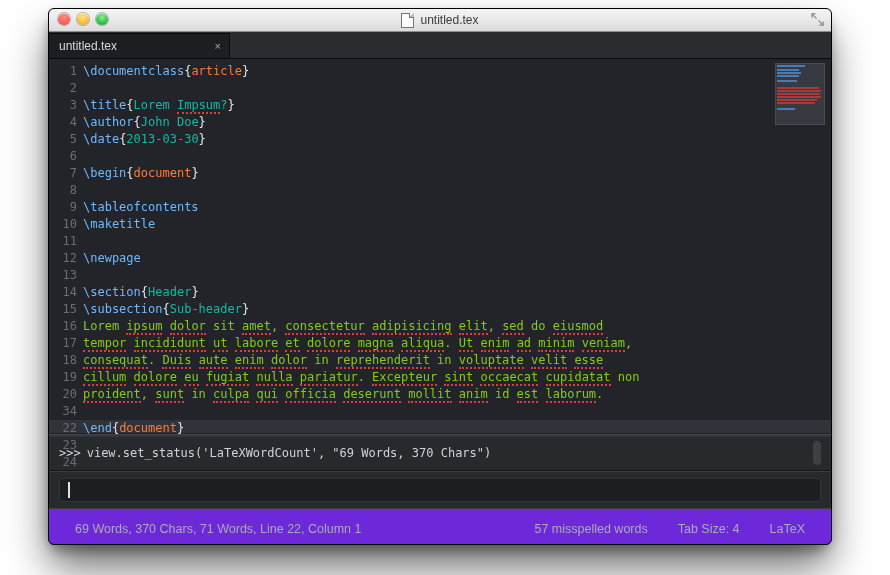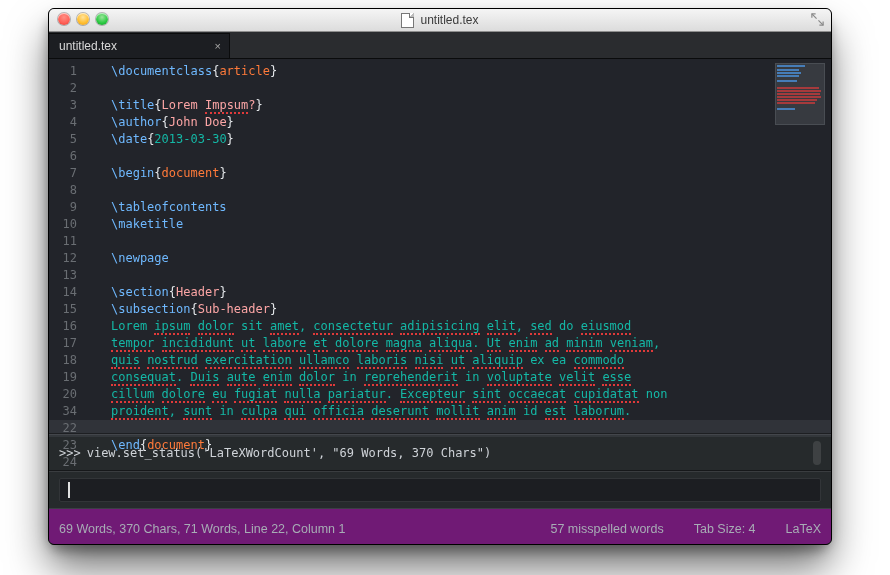--- a/index.html
+++ b/index.html
@@ -19,45 +19,45 @@
   .maxicon{position:absolute;right:6px;top:3px;width:15px;height:15px;color:#707070;}
   .maxicon svg{width:15px;height:15px;}
   
   .tabbar{height:26px;background:#2a2c2f;display:flex;align-items:flex-end;border-bottom:1px solid #0a0b0c;}
   .tab{height:24px;min-width:160px;background:#1c1e22;border-right:1px solid #0a0b0c;border-top:1px solid #0a0b0c;display:flex;align-items:center;color:#d9d9d9;padding:0 10px;position:relative;font-size:12px;}
   .tab .close{position:absolute;right:8px;top:6px;color:#a8a8a8;font-size:11px;}
   
   .editor{position:relative;height:374px;background:#22242a;font-family:"Menlo","Consolas","DejaVu Sans Mono",monospace;font-size:12px;line-height:17px;border-bottom:1px solid #0a0b0c;}
   .gutter{position:absolute;left:0;top:4px;width:36px;text-align:right;color:#6a6e73;}
   .gutter div{padding-right:8px;height:17px;}
-  .code{position:absolute;left:62px;top:4px;right:60px;color:#c8cdd3;}
+  .code{position:absolute;left:34px;top:4px;right:60px;color:#c8cdd3;}
   .code .row{height:17px;white-space:pre;}
   .current-line{position:absolute;left:0;right:0;height:17px;background:rgba(100,104,112,0.22);}
   .cmd{color:#6fb9ff;}
   .brace{color:#e6e9ec;}
   .kw{color:#ff7a3a;}
-  .txt{color:#14b8a6;}
-  .string{color:#fca5a5;}
+  .txt{color:#84cc16;}
+  .string{color:#14b8a6;}
   .num{color:#14b8a6;}
   .sq-red{border-bottom:2px dotted #e03a3a;}
   
   .minimap{position:absolute;right:8px;top:4px;width:48px;height:60px;}
   .minimap .view{position:absolute;left:0;top:0;width:48px;height:60px;background:rgba(130,135,145,0.22);border:1px solid rgba(180,185,195,0.15);}
   .mm-line{position:absolute;left:2px;height:2px;background:#5f6570;opacity:0.8;}
   .mm-red{background:#c23b3b;}
   .mm-blue{background:#4a8fd6;}
   
   .console{height:35px;background:#262a2c;border-top:1px solid #3a3d40;border-bottom:1px solid #16181a;display:flex;align-items:center;padding:0 10px;color:#cfd3d8;font-family:"Menlo","Consolas",monospace;font-size:12px;}
   .console .scrollthumb{margin-left:auto;width:8px;height:24px;background:rgba(200,200,200,0.15);border-radius:4px;}
   
   .inputbar{height:36px;background:#262a2c;border-top:1px solid #3a3d40;display:flex;align-items:center;padding:0 10px;}
   .inputbar .caret{width:2px;height:16px;background:#e0e0e0;margin-left:2px;}
   .inputbar .inputfield{flex:1;height:22px;background:#1c1e22;border:1px solid #323538;border-radius:2px;display:flex;align-items:center;padding:0 6px;}
   
-  .statusbar{height:39px;background:#701a75;border-top:1px solid #3b3f44;display:flex;align-items:center;color:#a7adb5;padding:0 10px;font-size:12.5px;gap:30px;}
+  .statusbar{height:39px;background:#6d28d9;border-top:1px solid #3b3f44;display:flex;align-items:center;color:#a7adb5;padding:0 26px;font-size:12.5px;gap:30px;}
   .statusbar .spacer{flex:1;}
 </style>
 </head>
 <body>
 
 <div class="stage">
   <div class="shadow"></div>
   <div class="window">
 
     <div class="titlebar">
@@ -124,21 +124,20 @@
           <div class="row">&nbsp;</div>
           <div class="row"><span class="cmd">\tableofcontents</span></div>
           <div class="row"><span class="cmd">\maketitle</span></div>
           <div class="row">&nbsp;</div>
           <div class="row"><span class="cmd">\newpage</span></div>
           <div class="row">&nbsp;</div>
           <div class="row"><span class="cmd">\section</span><span class="brace">{</span><span class="string">Header</span><span class="brace">}</span></div>
           <div class="row"><span class="cmd">\subsection</span><span class="brace">{</span><span class="string">Sub-header</span><span class="brace">}</span></div>
           <div class="row"><span class="txt">Lorem <span class="sq-red">ipsum</span> <span class="sq-red">dolor</span> sit <span class="sq-red">amet</span>, <span class="sq-red">consectetur</span> <span class="sq-red">adipisicing</span> <span class="sq-red">elit</span>, <span class="sq-red">sed</span> do <span class="sq-red">eiusmod</span></span></div>
           <div class="row"><span class="txt"><span class="sq-red">tempor</span> <span class="sq-red">incididunt</span> <span class="sq-red">ut</span> <span class="sq-red">labore</span> <span class="sq-red">et</span> <span class="sq-red">dolore</span> <span class="sq-red">magna</span> <span class="sq-red">aliqua</span>. <span class="sq-red">Ut</span> <span class="sq-red">enim</span> <span class="sq-red">ad</span> <span class="sq-red">minim</span> <span class="sq-red">veniam</span>,</span></div>
-          <div class="row"><span class="txt"><span class="sq-red">quis</span> <span class="sq-red">nostrud</span> <span class="sq-red">exercitation</span> <span class="sq-red">ullamco</span> <span class="sq-red">laboris</span> <span class="sq-red">nisi</span> <span class="sq-red">ut</span> <span class="sq-red">aliquip</span> ex ea <span class="sq-red">commodo</span></span></div>
           <div class="row"><span class="txt"><span class="sq-red">consequat</span>. <span class="sq-red">Duis</span> <span class="sq-red">aute</span> <span class="sq-red">enim</span> <span class="sq-red">dolor</span> in <span class="sq-red">reprehenderit</span> in <span class="sq-red">voluptate</span> <span class="sq-red">velit</span> <span class="sq-red">esse</span></span></div>
           <div class="row"><span class="txt"><span class="sq-red">cillum</span> <span class="sq-red">dolore</span> <span class="sq-red">eu</span> <span class="sq-red">fugiat</span> <span class="sq-red">nulla</span> <span class="sq-red">pariatur</span>. <span class="sq-red">Excepteur</span> <span class="sq-red">sint</span> <span class="sq-red">occaecat</span> <span class="sq-red">cupidatat</span> non</span></div>
           <div class="row"><span class="txt"><span class="sq-red">proident</span>, <span class="sq-red">sunt</span> in <span class="sq-red">culpa</span> <span class="sq-red">qui</span> <span class="sq-red">officia</span> <span class="sq-red">deserunt</span> <span class="sq-red">mollit</span> <span class="sq-red">anim</span> id <span class="sq-red">est</span> <span class="sq-red">laborum</span>.</span></div>
           <div class="row">&nbsp;</div>
           <div class="row"><span class="cmd">\end</span><span class="brace">{</span><span class="kw">document</span><span class="brace">}</span></div>
           <div class="row">&nbsp;</div>
         </div>
 
       <div class="minimap">
         <div class="view"></div>

